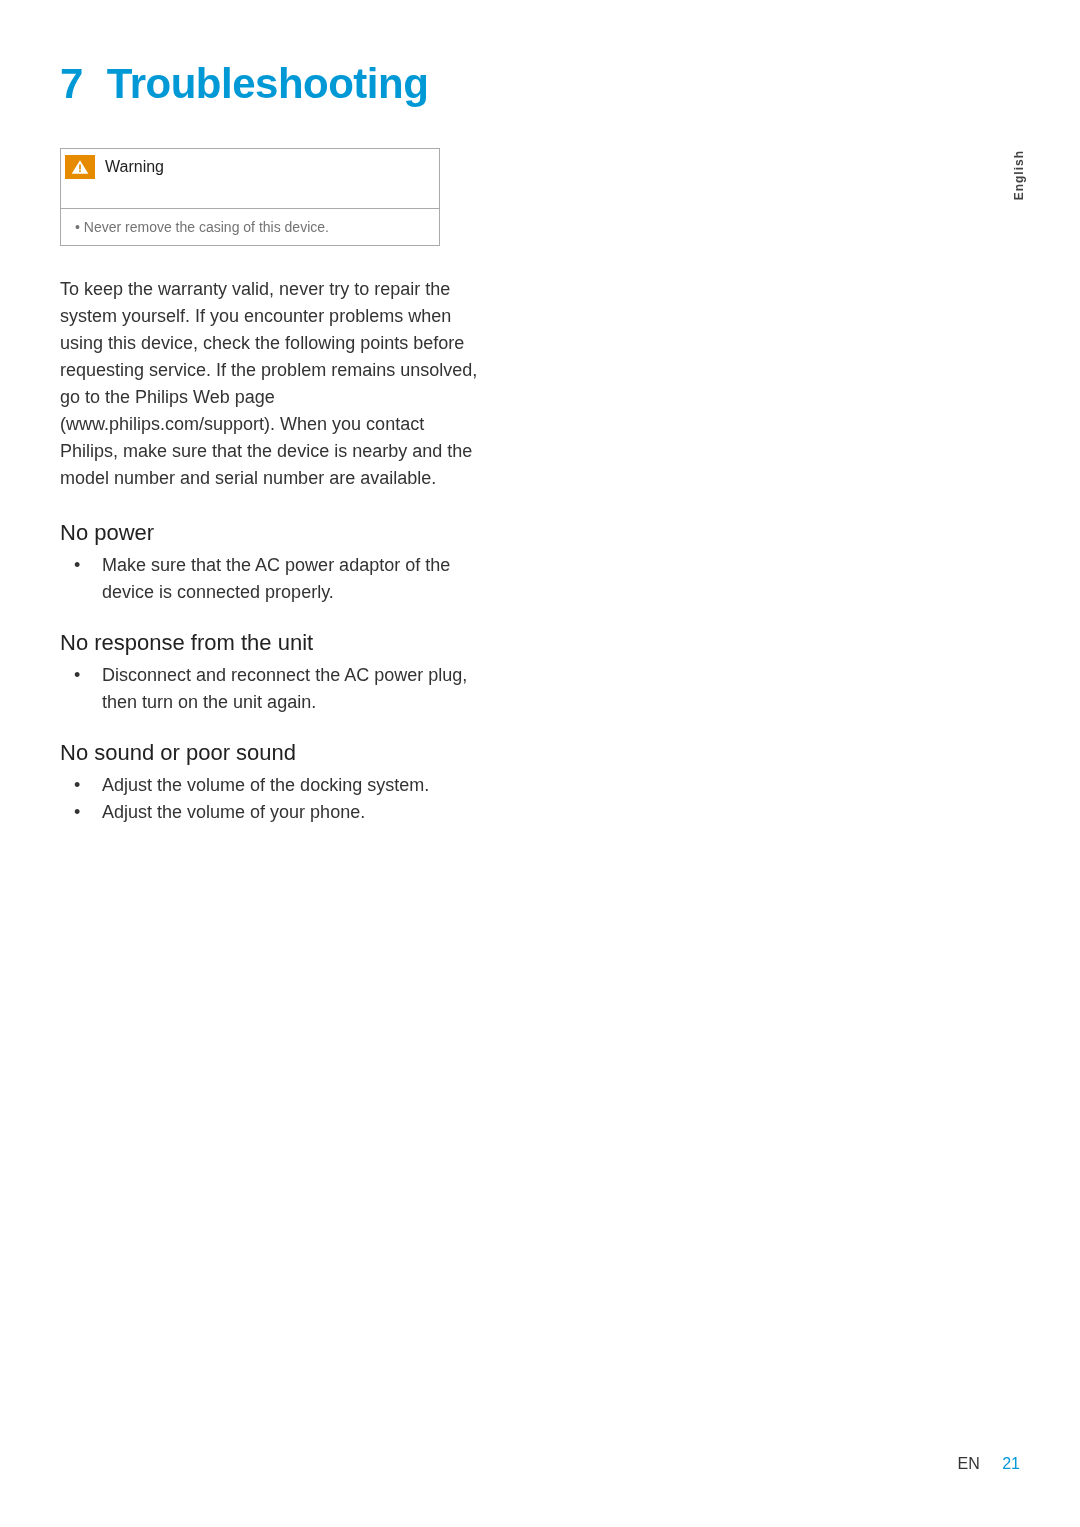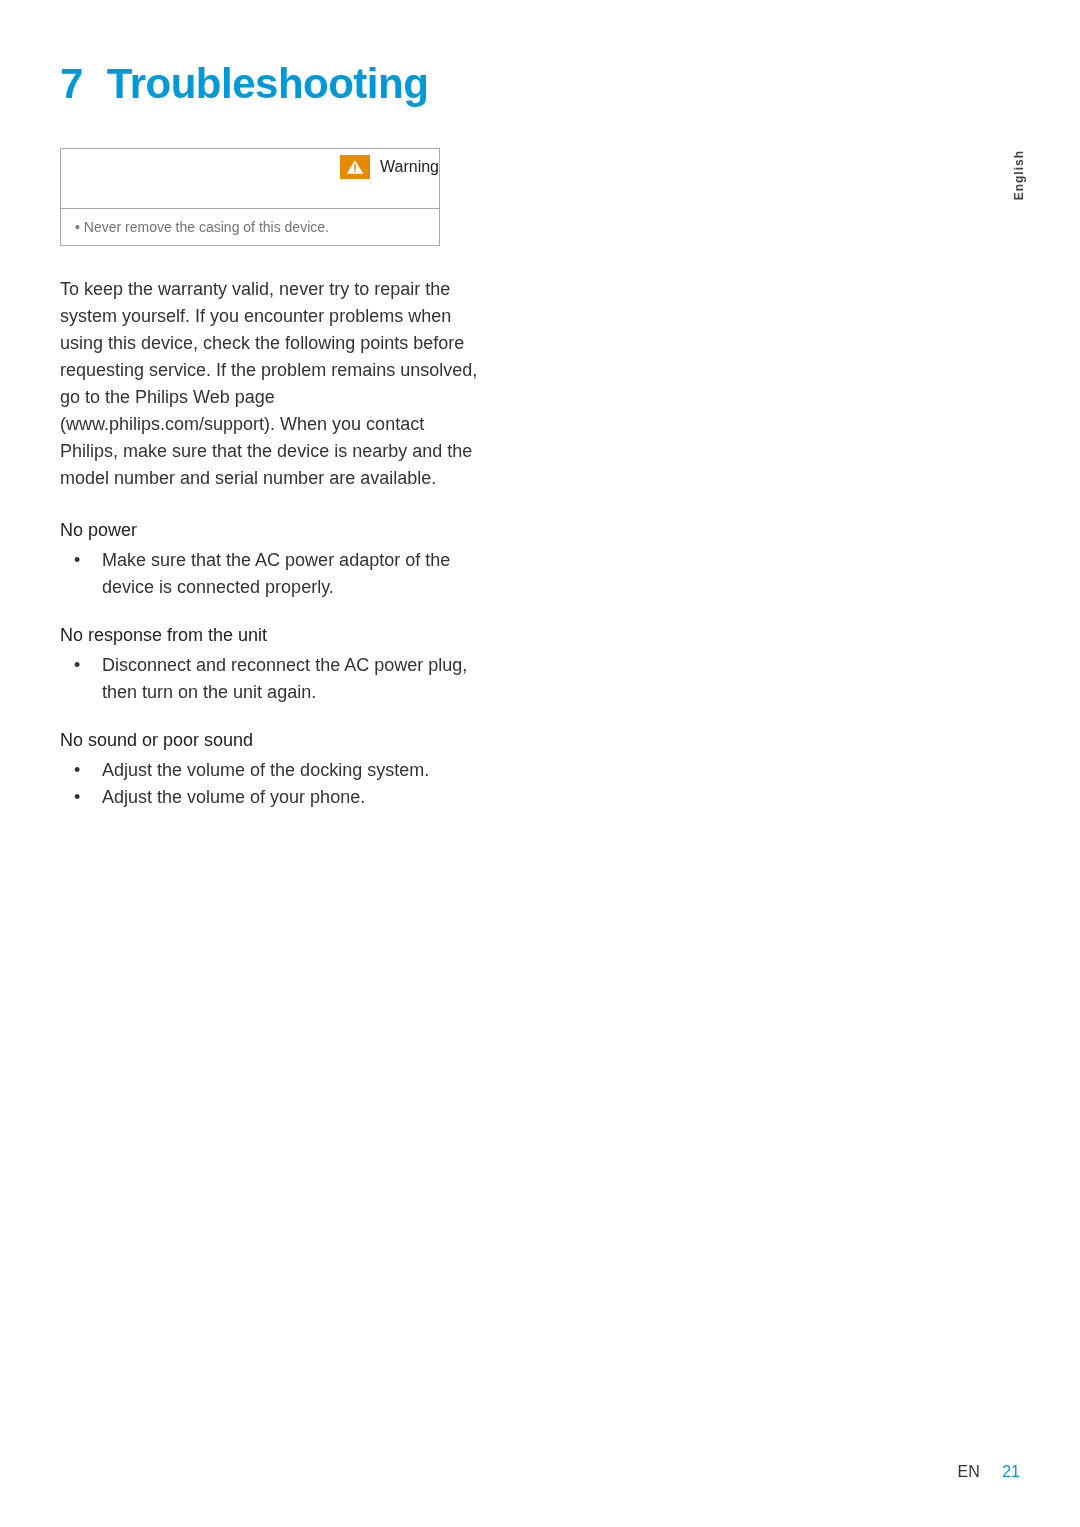--- a/index.html
+++ b/index.html
@@ -31,21 +31,20 @@
     }
     .warning-box {
       border: 1px solid #aaa;
       width: 380px;
       margin-bottom: 30px;
     }
     .warning-header {
       display: flex;
       align-items: center;
       padding: 6px 0;
-      justify-content: flex-end;
     }
     .warning-icon {
       width: 30px;
       height: 24px;
       background: #e68a00;
       display: flex;
       align-items: center;
       justify-content: center;
       margin-left: 4px;
       margin-right: 10px;
@@ -73,21 +72,21 @@
       font-size: 18px;
       line-height: 1.5;
       color: #333;
       margin-bottom: 28px;
     }
     .section {
       width: 420px;
       margin-bottom: 24px;
     }
     .section-title {
-      font-size: 18px;
+      font-size: 22px;
       color: #222;
       margin-bottom: 6px;
     }
     .bullet-list {
       list-style: none;
     }
     .bullet-list li {
       font-size: 18px;
       line-height: 1.5;
       color: #333;
@@ -106,21 +105,21 @@
       top: 150px;
       writing-mode: vertical-rl;
       transform: rotate(180deg);
       font-size: 12px;
       font-weight: bold;
       color: #444;
       letter-spacing: 1px;
     }
     .footer {
       position: absolute;
-      bottom: 46px;
+      bottom: 54px;
       right: 60px;
       font-size: 16px;
       color: #333;
     }
     .footer-lang {
       margin-right: 18px;
     }
     .footer-page {
       color: #0099d6;
     }

